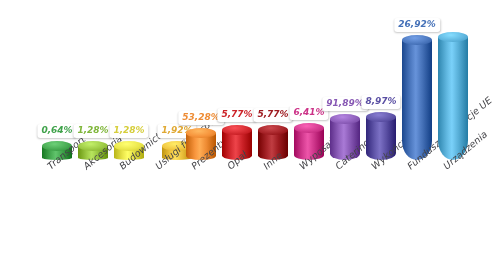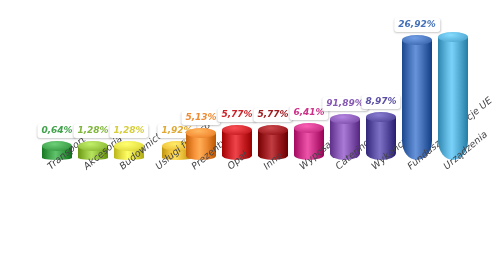--- a/index.html
+++ b/index.html
@@ -107,21 +107,21 @@
           <div class="cyl-top" style="background: radial-gradient(at 42% 30%, rgb(255, 236, 103) 0%, rgb(241, 198, 65) 55%, rgb(207, 164, 31) 100%);"></div>
         </div>
         <div class="callout" style="color: rgb(224, 168, 50); bottom: 22px;">1,92%</div>
       </div>
       <div class="cat" style="left: 153px;">Usługi finansowe</div>
       <div class="bar-group" style="left: 186px; height: 32px;">
         <div class="cyl" style="height: 32px;">
           <div class="cyl-body" style="background: linear-gradient(to right, rgb(196, 97, 9) 0%, rgb(248, 149, 61) 30%, rgb(255, 173, 85) 46%, rgb(238, 139, 51) 68%, rgb(186, 87, 0) 100%);"></div>
           <div class="cyl-top" style="background: radial-gradient(at 42% 30%, rgb(255, 185, 97) 0%, rgb(246, 147, 59) 55%, rgb(212, 113, 25) 100%);"></div>
         </div>
-        <div class="callout" style="color: rgb(238, 139, 51); bottom: 35px;">5,13%</div>
+        <div class="callout" style="color: rgb(238, 139, 51); bottom: 35px;">53,28%</div>
       </div>
       <div class="cat" style="left: 189px;">Prezenty</div>
       <div class="bar-group" style="left: 222px; height: 35px;">
         <div class="cyl" style="height: 35px;">
           <div class="cyl-body" style="background: linear-gradient(to right, rgb(162, 0, 0) 0%, rgb(214, 44, 50) 30%, rgb(238, 68, 74) 46%, rgb(204, 34, 40) 68%, rgb(152, 0, 0) 100%);"></div>
           <div class="cyl-top" style="background: radial-gradient(at 42% 30%, rgb(250, 80, 86) 0%, rgb(212, 42, 48) 55%, rgb(178, 8, 14) 100%);"></div>
         </div>
         <div class="callout" style="color: rgb(204, 34, 40); bottom: 38px;">5,77%</div>
       </div>
       <div class="cat" style="left: 225px;">Opał</div>

